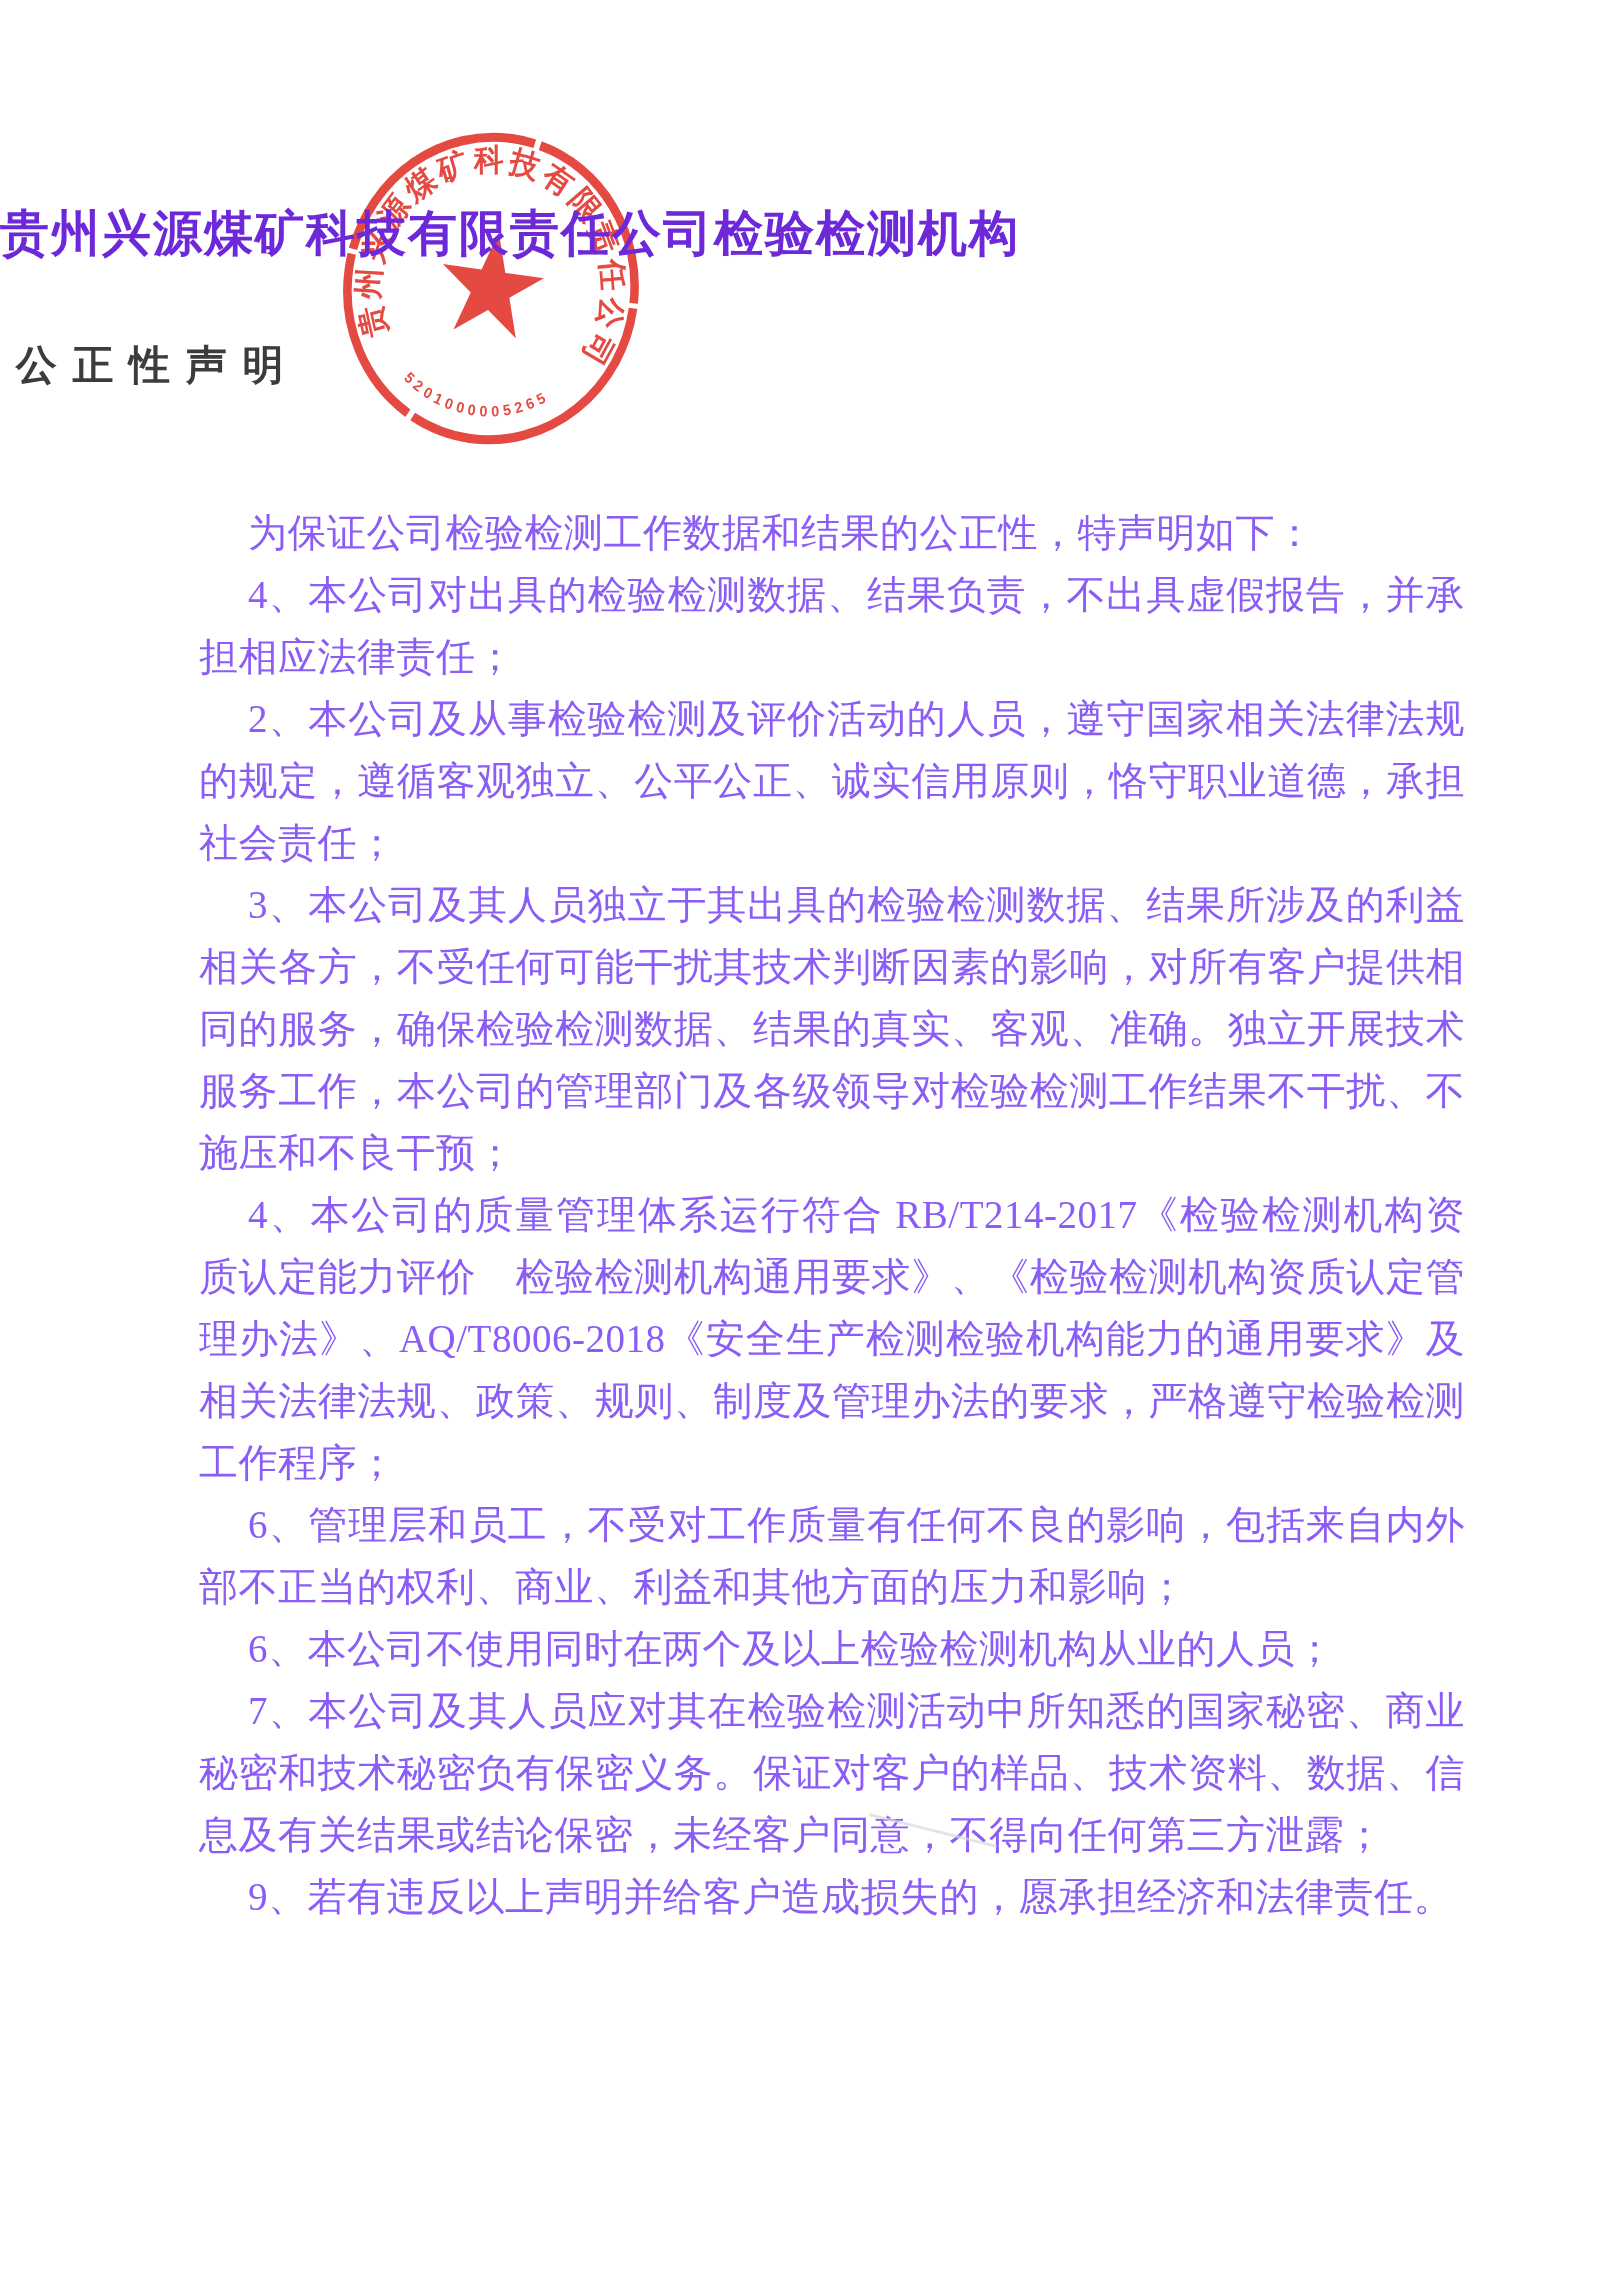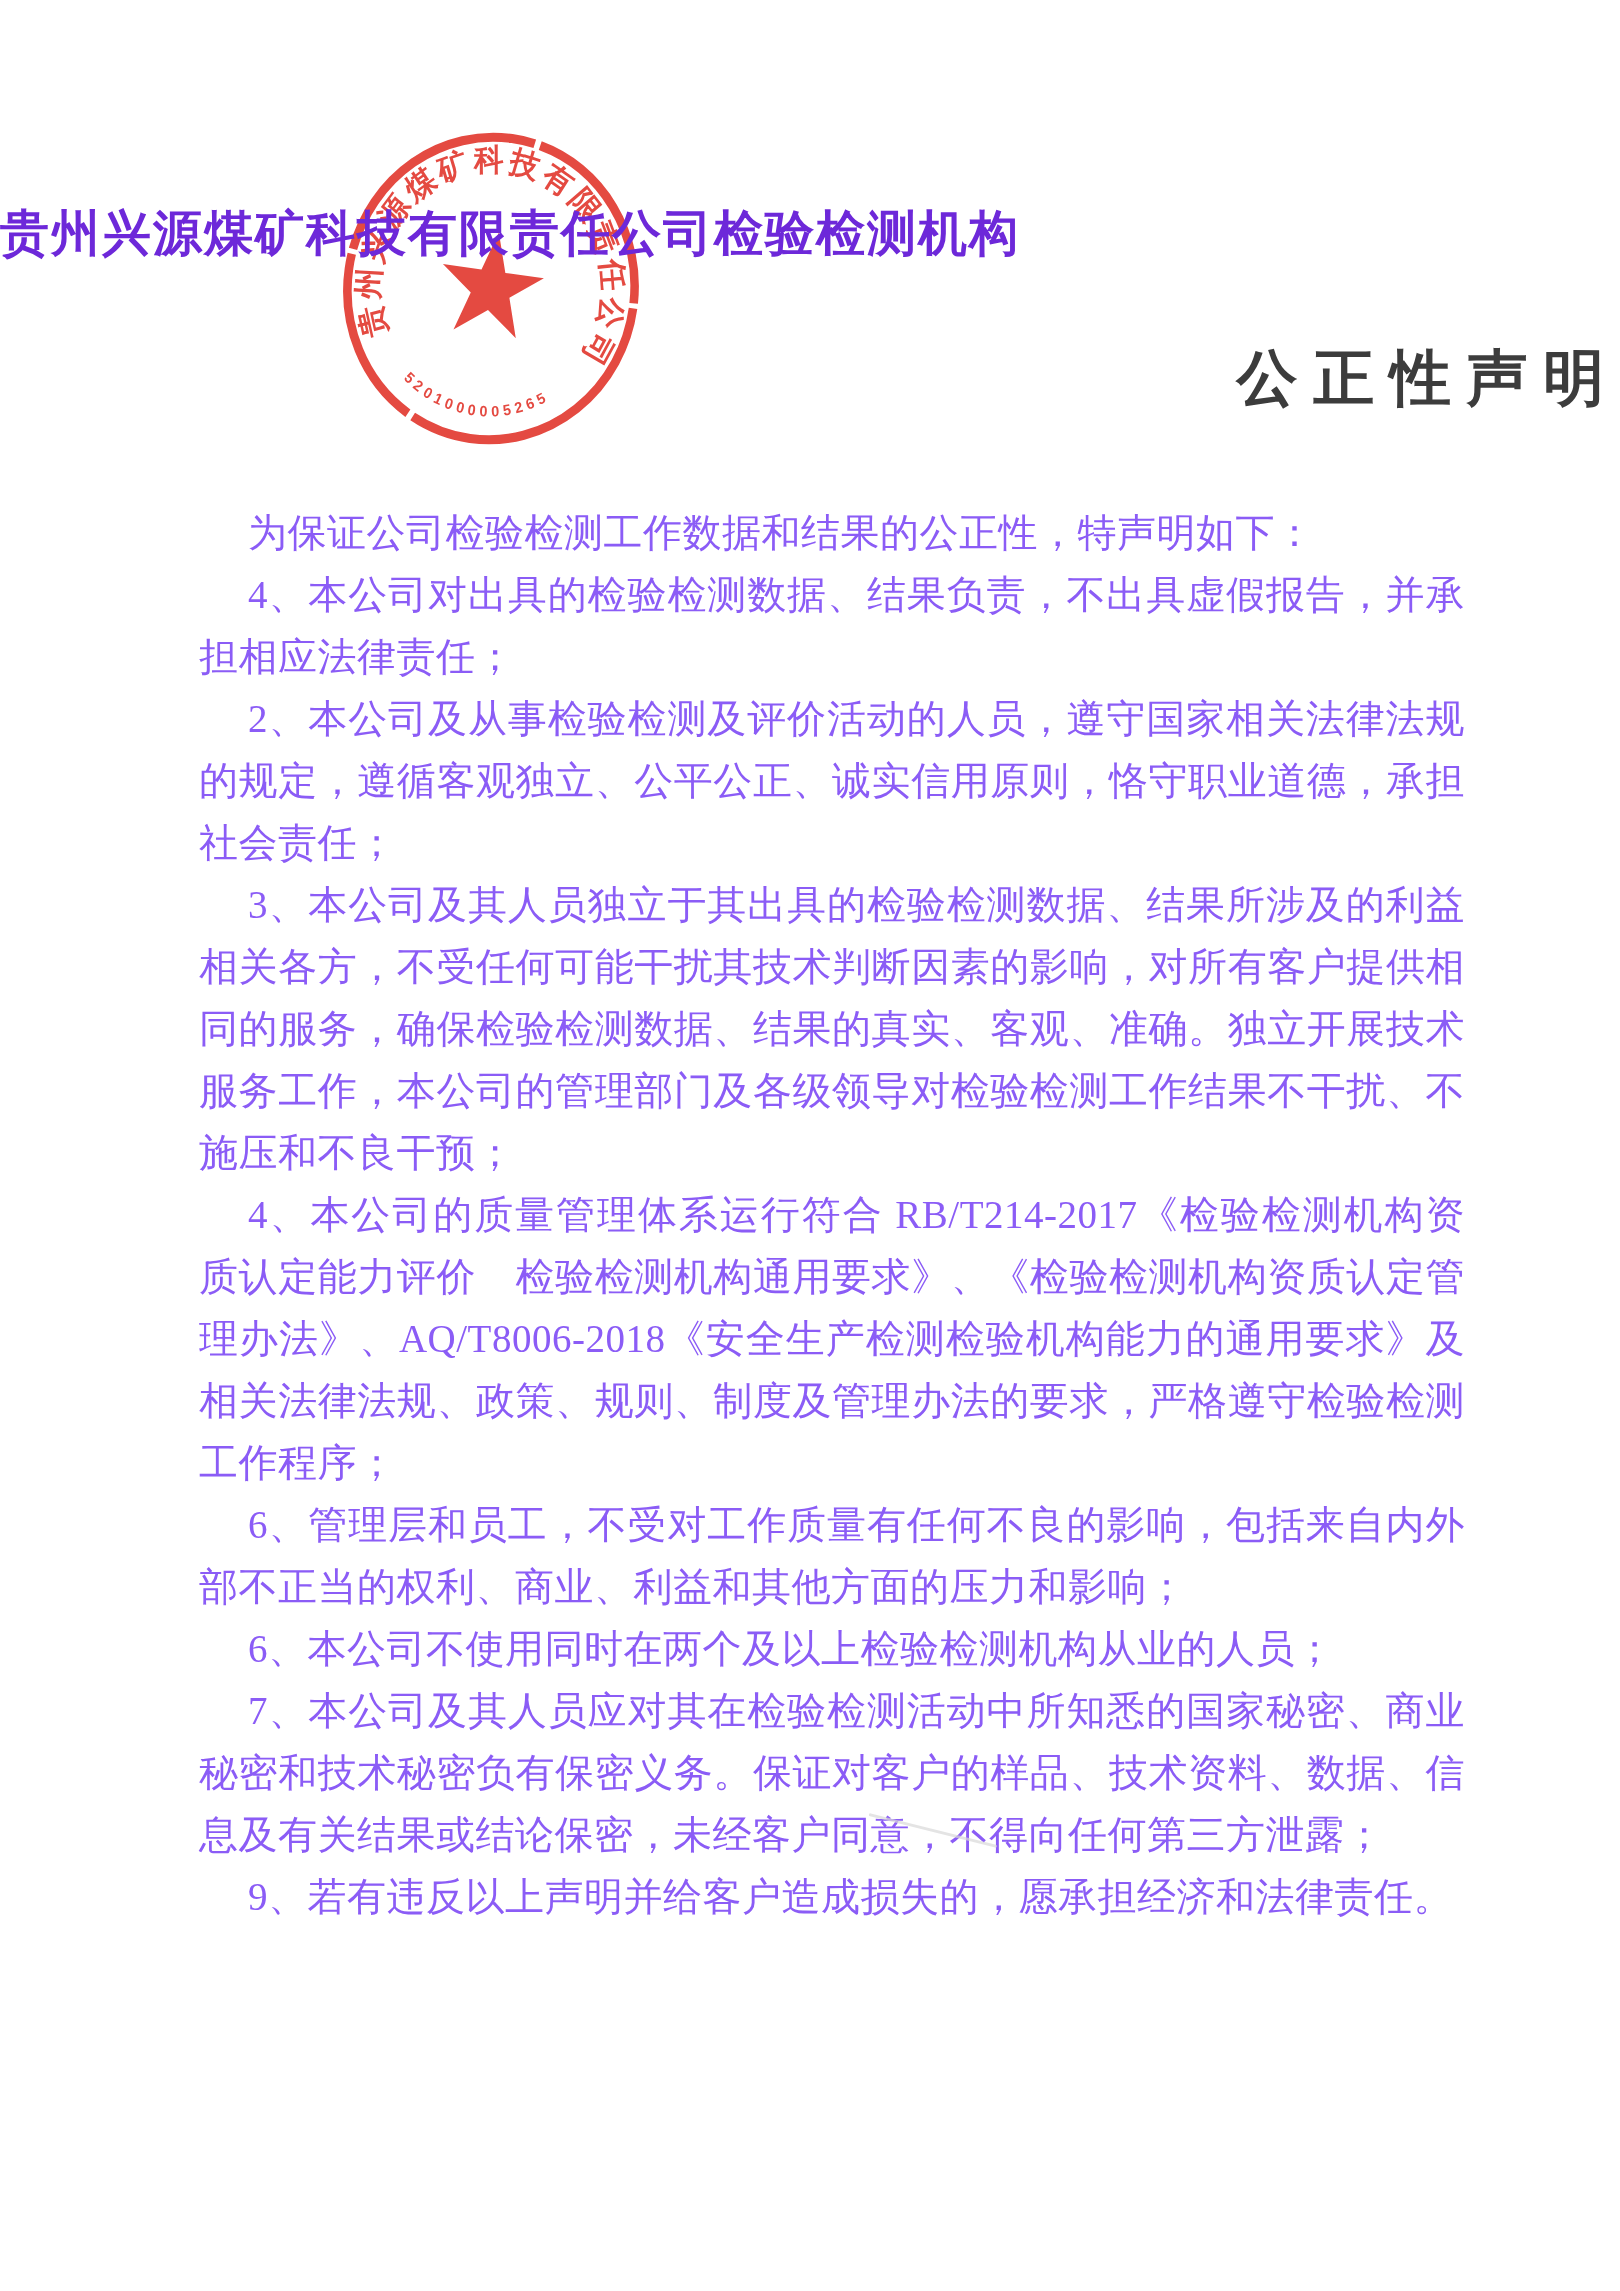--- a/index.html
+++ b/index.html
@@ -25,23 +25,23 @@
     font-size: 49px;
     font-weight: 600;
     letter-spacing: 2px;
     color: #6d28d9;
   }
   .doc-subtitle {
     position: absolute;
     top: 338px;
     left: 0;
     width: 100%;
-    text-align: right;
+    text-align: left;
     font-family: "Liberation Sans", sans-serif;
-    font-size: 61px;
+    font-size: 41px;
     font-weight: 600;
     letter-spacing: 15.7px;
     text-indent: 15.7px; 
     color: #3c3c3c;
   }
 
   
   .doc-body {
     position: absolute;
     top: 502px;

